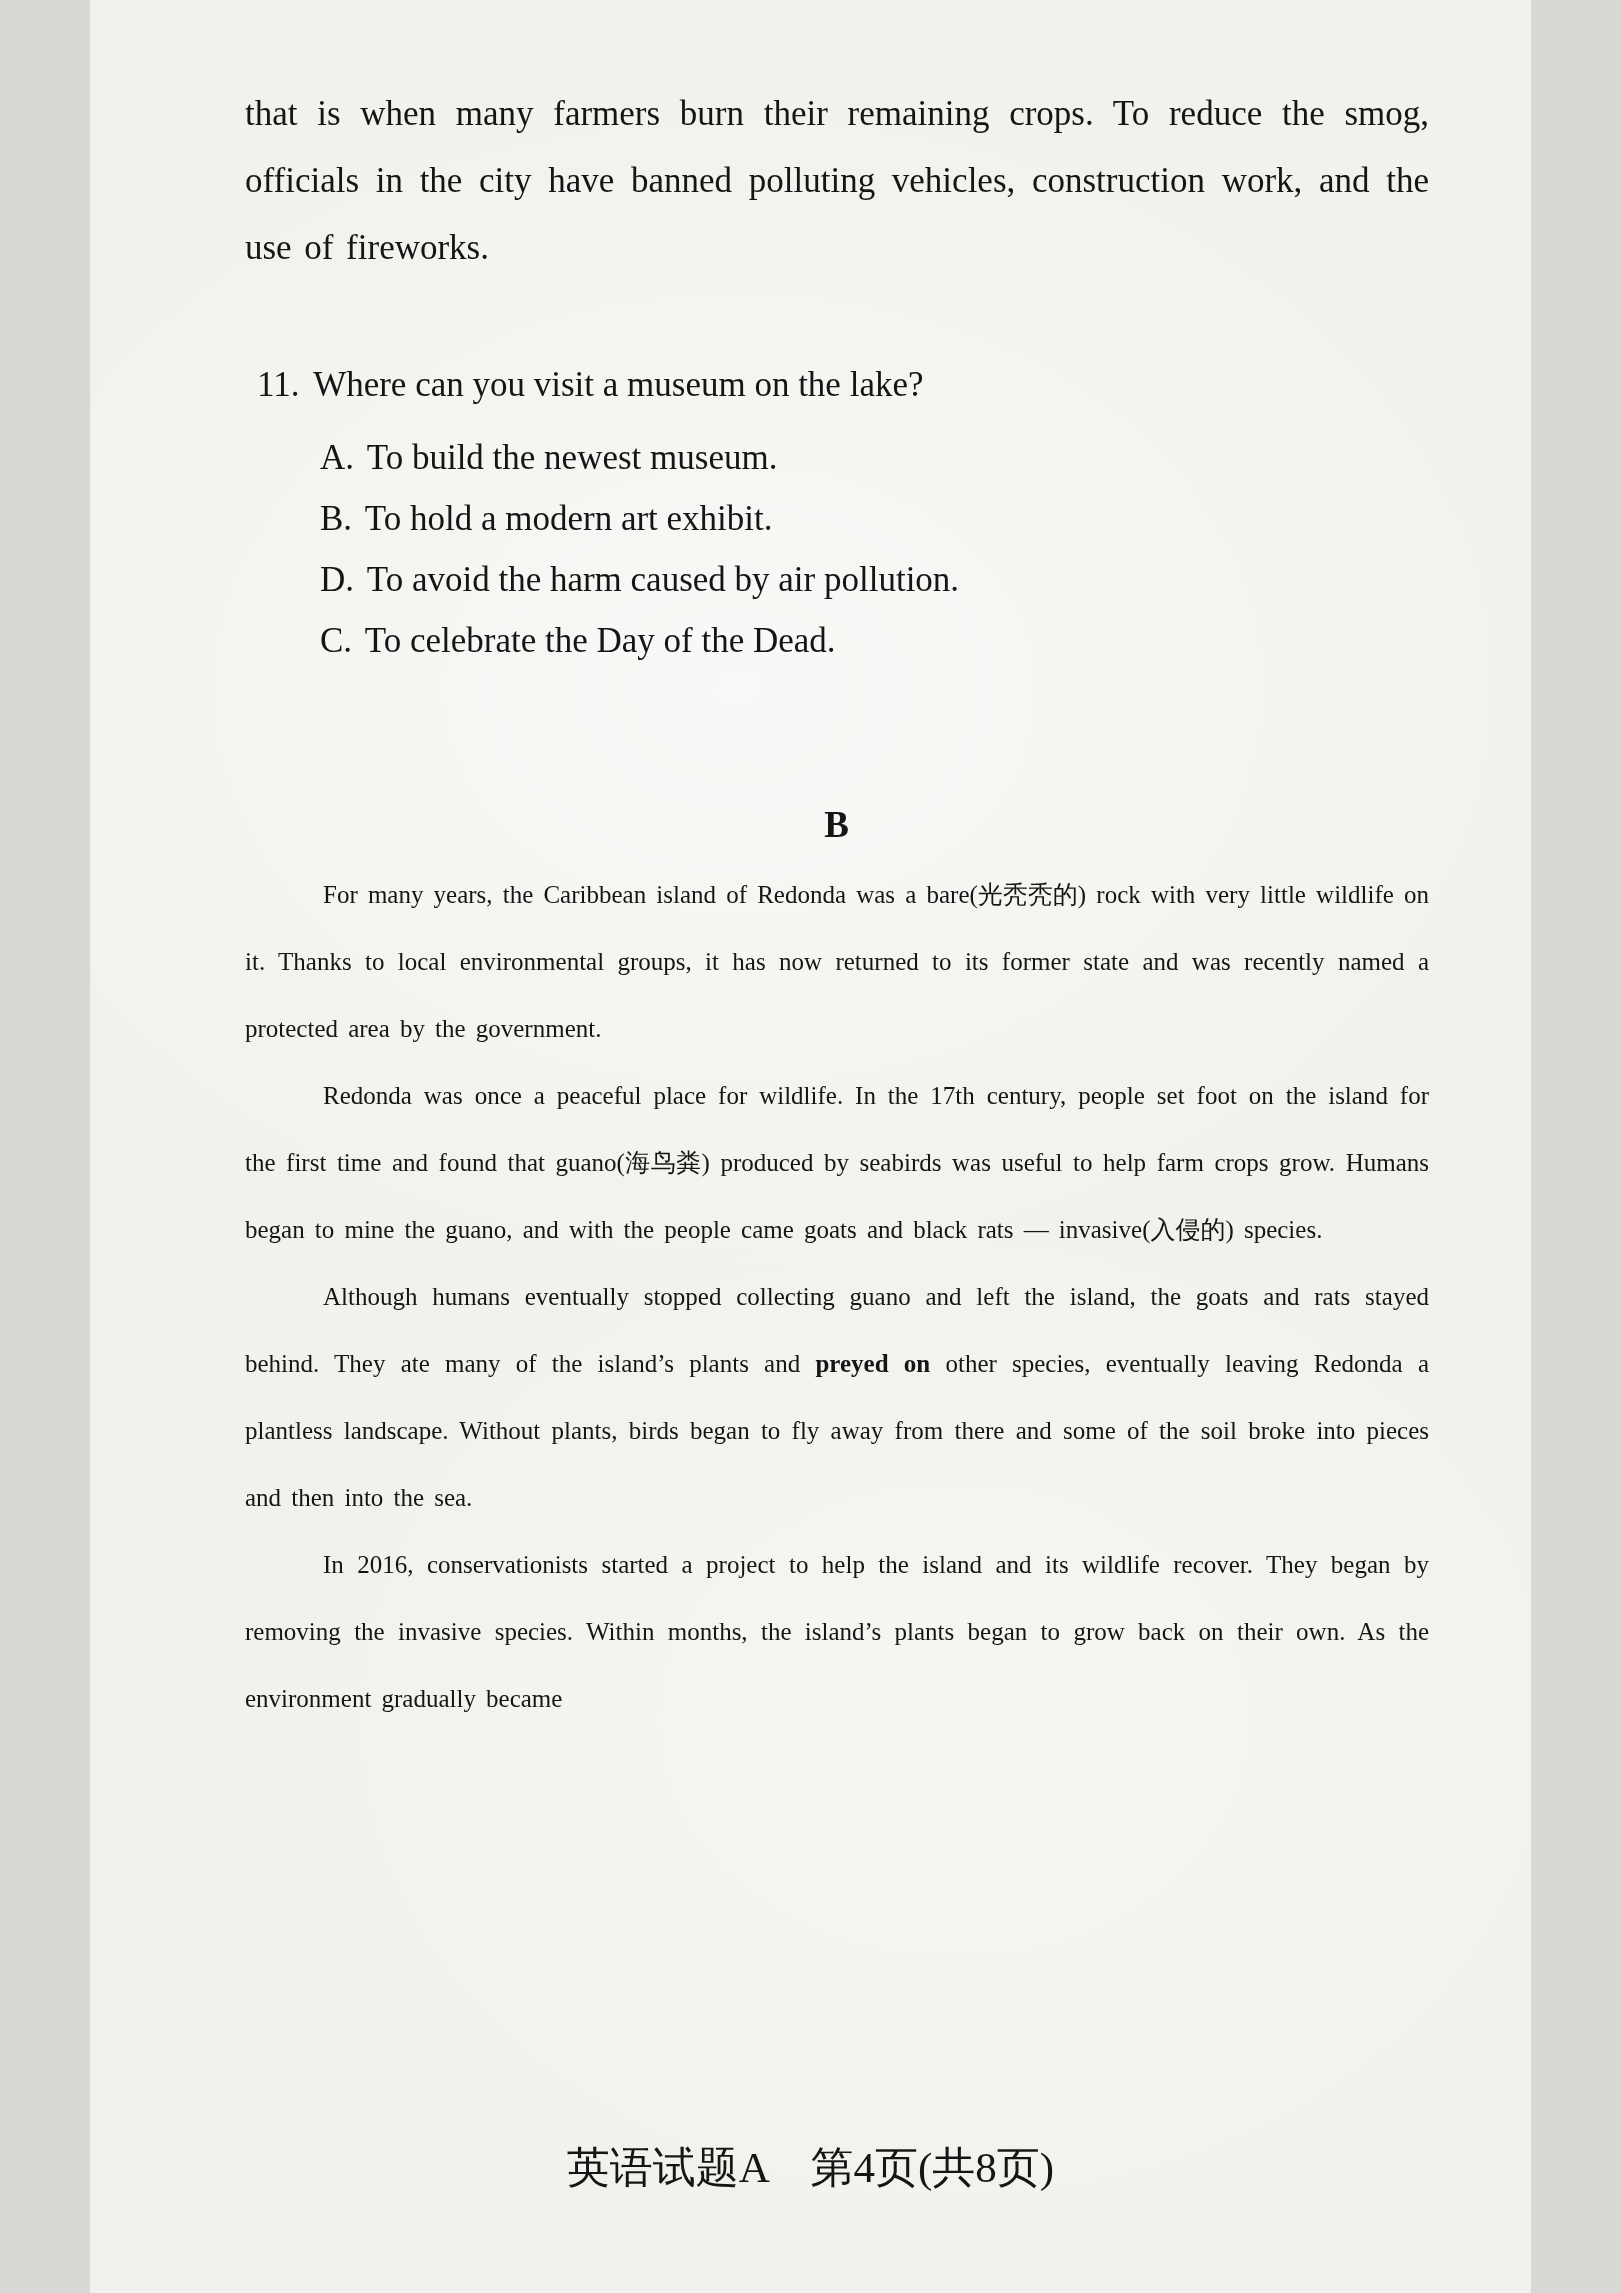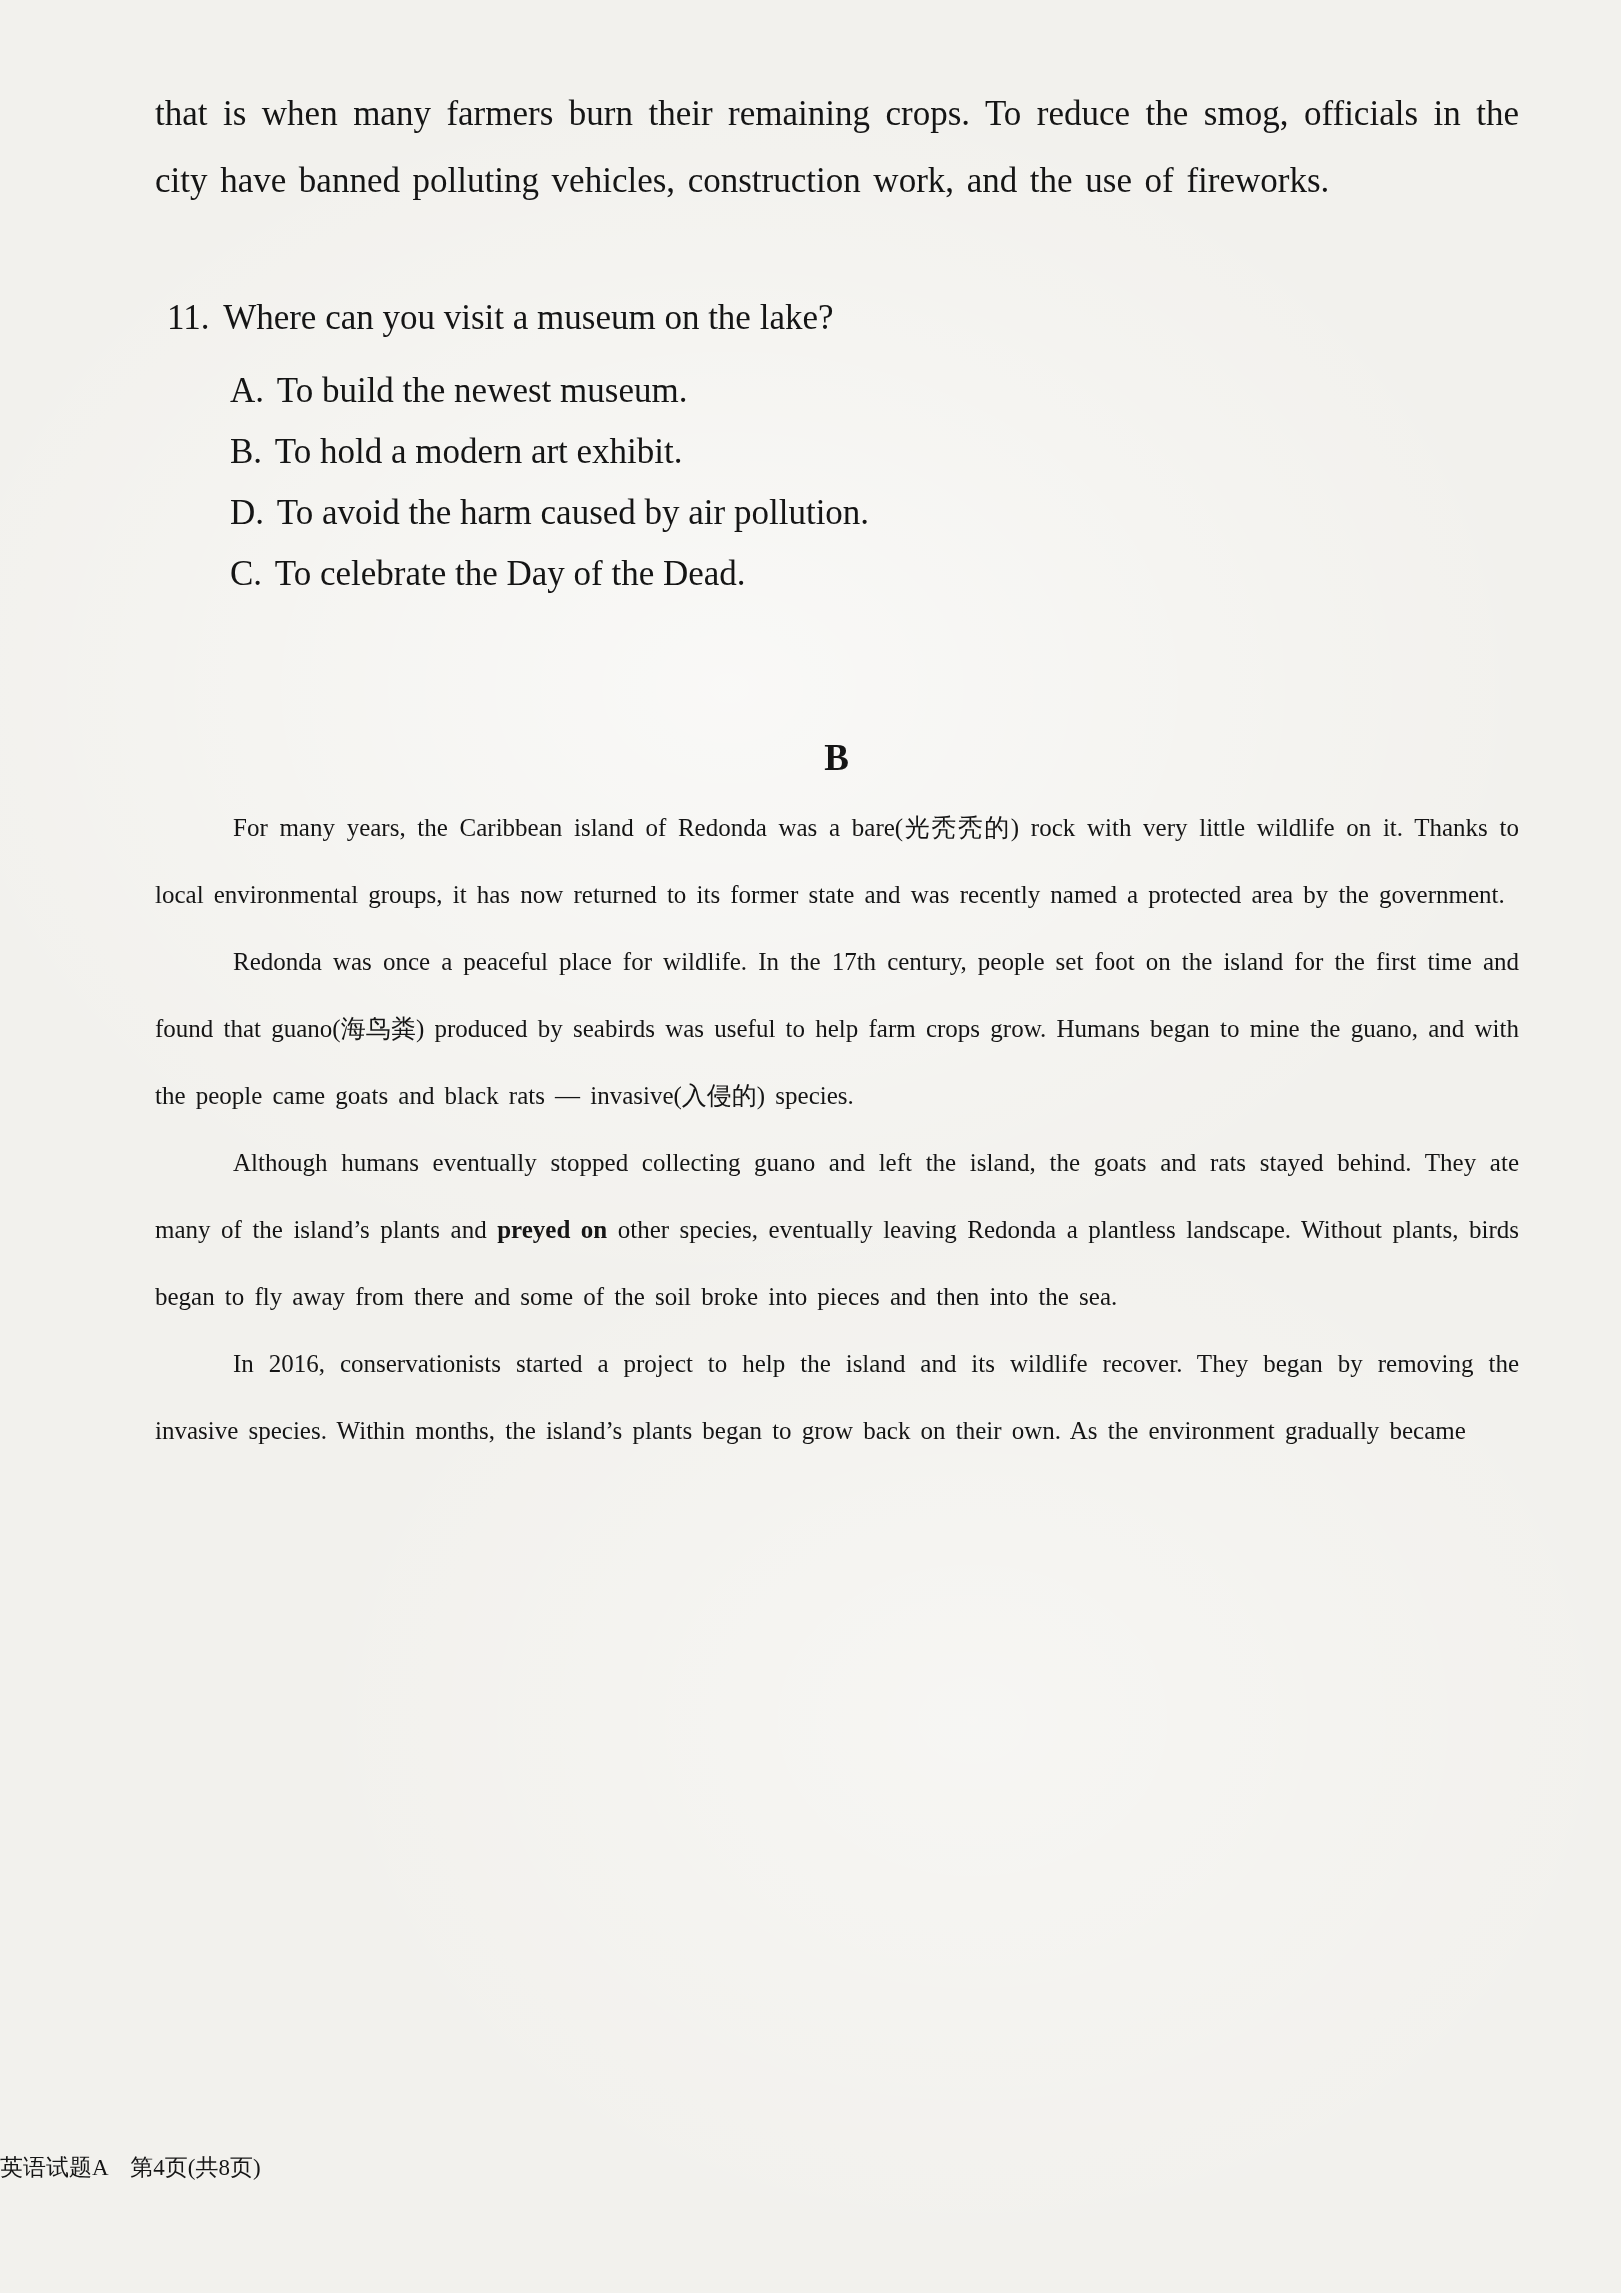--- a/index.html
+++ b/index.html
@@ -1,18 +1,18 @@
 <!DOCTYPE html>
 <html><head>
 <meta charset="utf-8">
 <style>
   html, body { margin: 0; padding: 0; background: #d8d8d5; }
   .page {
     position: relative;
-    width: 1621px;
+    width: 1441px;
     height: 2294px;
     margin: 0 auto;
     box-sizing: border-box;
     padding: 80px 102px 0 155px;
     background:
       radial-gradient(ellipse 1176px 882px at 45% 30%, rgba(255,255,255,0.55), rgba(255,255,255,0) 70%),
       radial-gradient(ellipse 980px 784px at 60% 75%, rgba(255,255,255,0.35), rgba(255,255,255,0) 70%),
       #f2f1ed;
     overflow: hidden;
     font-family: "Liberation Serif", "DejaVu Serif", serif;
@@ -62,21 +62,22 @@
   .bold-underline {
     font-weight: bold;
     text-decoration-thickness: 2.9px;
     text-underline-offset: 8.8px;
   }
   .footer {
     position: absolute;
     top: 2143px;
     left: 0;
     right: 0;
-    font-size: 23px;
+    text-align: center;
+    font-size: 43px;
     line-height: 49px;
     word-spacing: 2px;
   }
 </style>
 </head>
 <body>
 
 <div class="page">
 
   <p class="intro">that is when many farmers burn their remaining crops. To reduce the smog, officials in the city have banned polluting vehicles, construction work, and the use of fireworks.</p>

